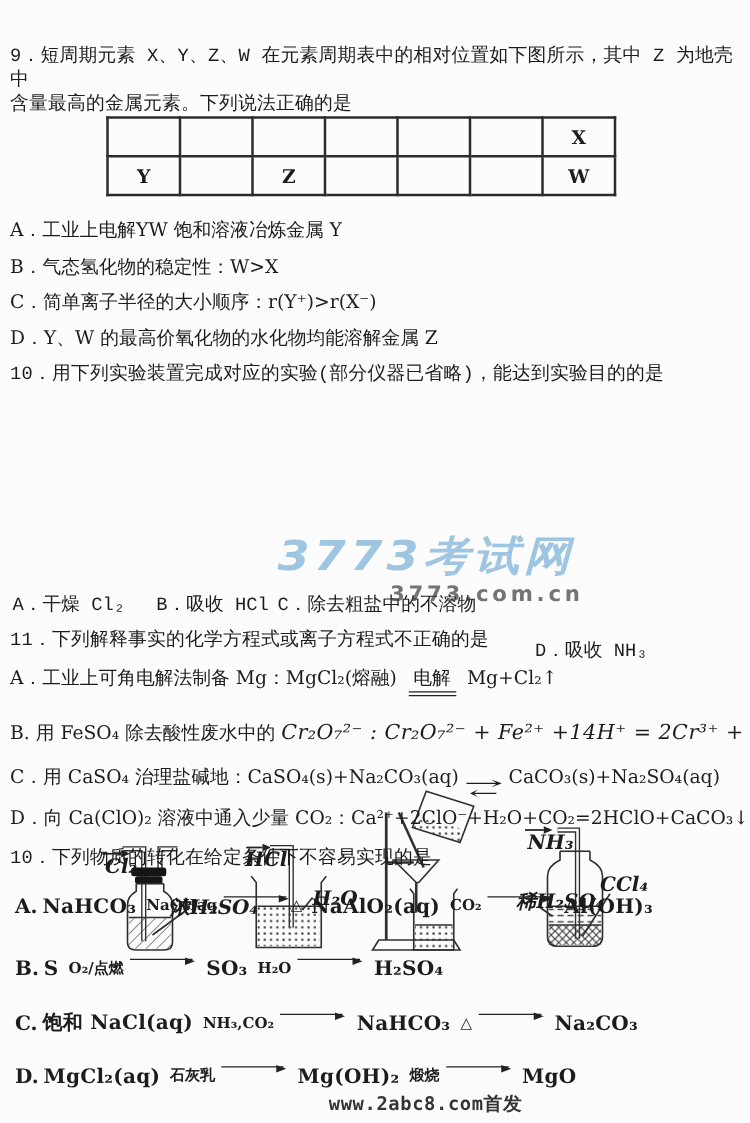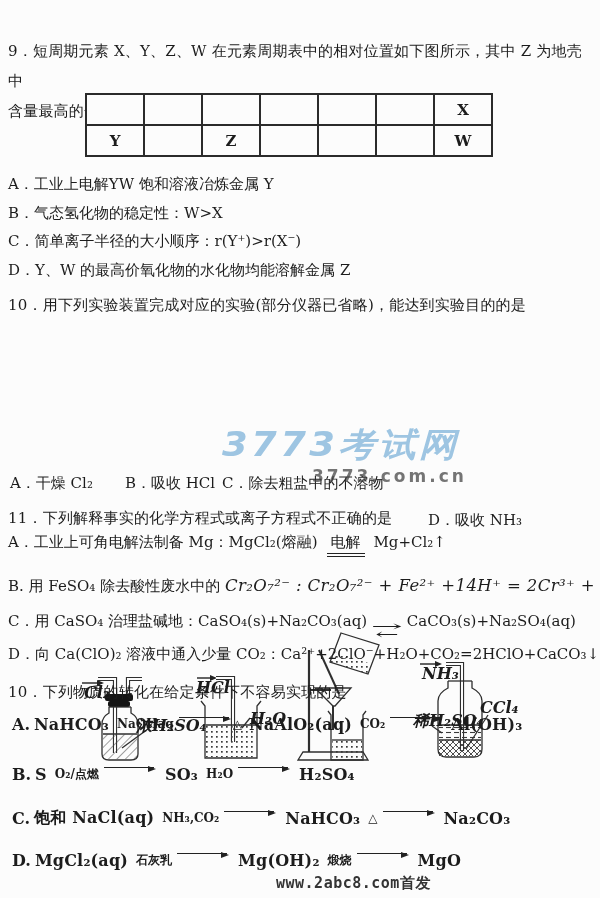--- a/index.html
+++ b/index.html
@@ -2,21 +2,21 @@
 <html><head>
 <meta charset="utf-8">
 <style>
   html,body{margin:0;padding:0;}
   .page{
     position:relative; width:600px; height:898px; background:#fcfcfc;
     font-family:"DejaVu Serif","Liberation Serif",serif;
     color:#1c1c1c; font-size:15px; overflow:hidden;
   }
   .abs{position:absolute;}
-  .stem{left:8px; width:586px; line-height:30px; letter-spacing:0.2px;}
+  .stem{left:8px; width:586px; line-height:19px; letter-spacing:0.2px;font-family:Liberation Mono, monospace;}
   .nowrap{white-space:nowrap;}
 
   
   table.ptable{border-collapse:collapse; background:#fcfcfc;}
   table.ptable td{
     width:56px; height:29px; border:2px solid #2b2b2b;
     text-align:center; font-weight:bold; font-size:15px; padding:0;
   }
 
   .optline{left:8px; line-height:29px; white-space:nowrap;}
@@ -208,21 +208,21 @@
     <span class="figlabel" style="left:422px; top:352px;">NH₃</span>
     <span class="figlabel" style="left:392px; top:399px;margin-left:21px;">稀H₂SO₄</span>
     <span class="figlabel" style="left:480px; top:386px;">CCl₄</span>
 
     <div class="abs" style="left:222px; top:108px; z-index:5;">
       <div class="wm1">3773考试网</div>
       <div class="wm2">3773.com.cn</div>
     </div>
   </div>
 
-  <div class="abs" style="left:0; top:474px; width:600px; height:22px;">
+  <div class="abs" style="left:0; top:474px; width:600px; height:22px;font-family:Liberation Mono, monospace;">
     <span class="abs nowrap" style="left:10px;">A．干燥 Cl₂</span>
     <span class="abs nowrap" style="left:125px;">B．吸收 HCl</span>
     <span class="abs nowrap" style="left:222px;">C．除去粗盐中的不溶物</span>
     <span class="abs nowrap" style="left:428px;margin-top:37px;">D．吸收 NH₃</span>
   </div>
 
   <div class="abs stem nowrap" style="top:503px;">11．下列解释事实的化学方程式或离子方程式不正确的是</div>
 
   <div class="abs nowrap" style="left:8px; top:533px;">
     <span>A．工业上可角电解法制备 Mg：MgCl₂(熔融)</span><span class="cond-dbl">电解</span><span>Mg+Cl₂↑</span>
@@ -304,15 +304,15 @@
     </span>
     <span class="chem">Mg(OH)₂</span>
     <span class="rxn">
       <span class="rxn-top">煅烧</span>
       <span class="rxn-arrow"></span>
       <span class="rxn-bottom"></span>
     </span>
     <span class="chem">MgO</span>
   </div>
 
-  <div class="abs footer nowrap" style="left:263px; top:874px;margin-left:13px;">www.2abc8.com首发</div>
+  <div class="abs footer nowrap" style="left:263px; top:874px;">www.2abc8.com首发</div>
 
 </div>
 
 </body></html>

